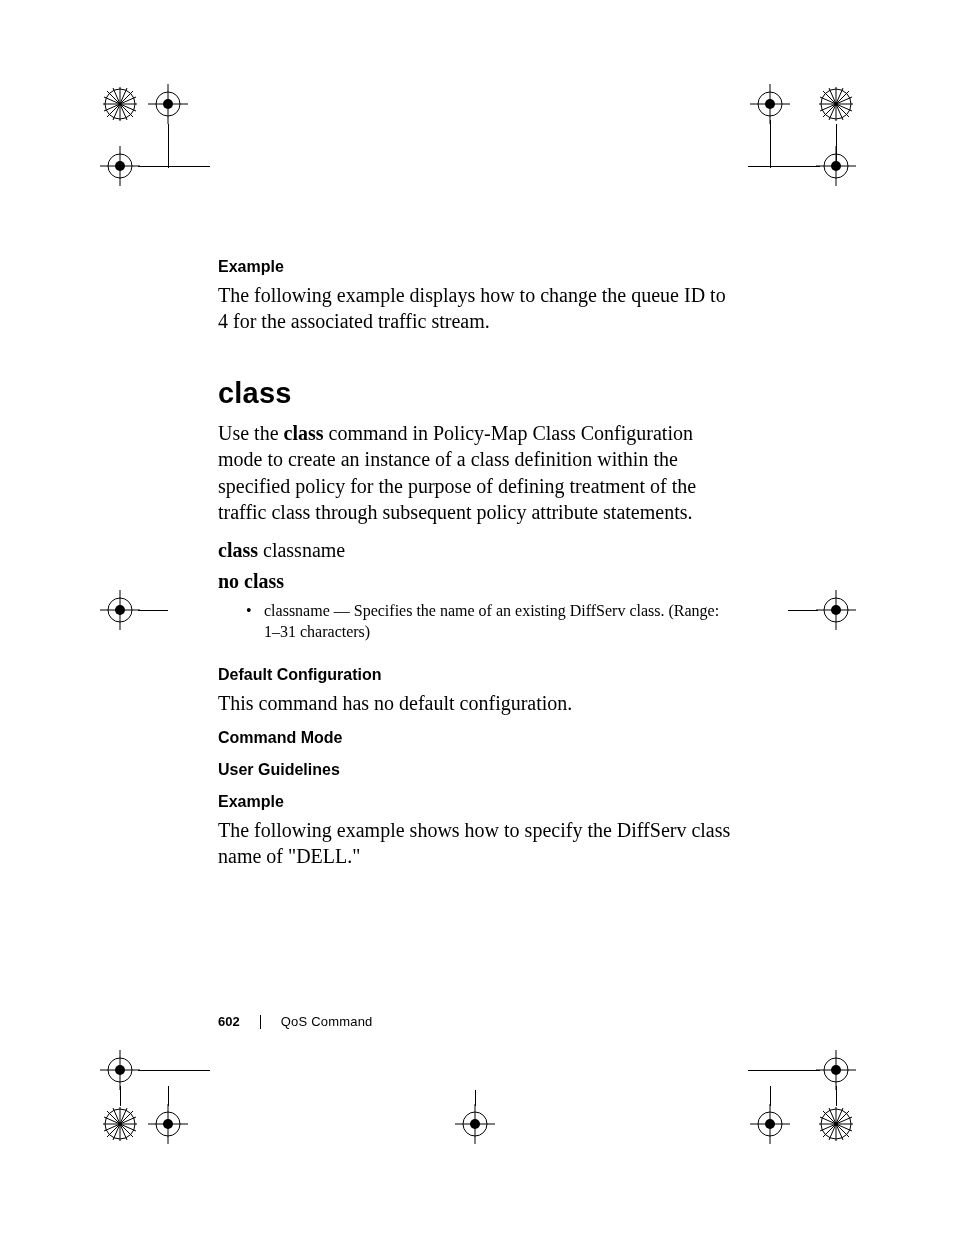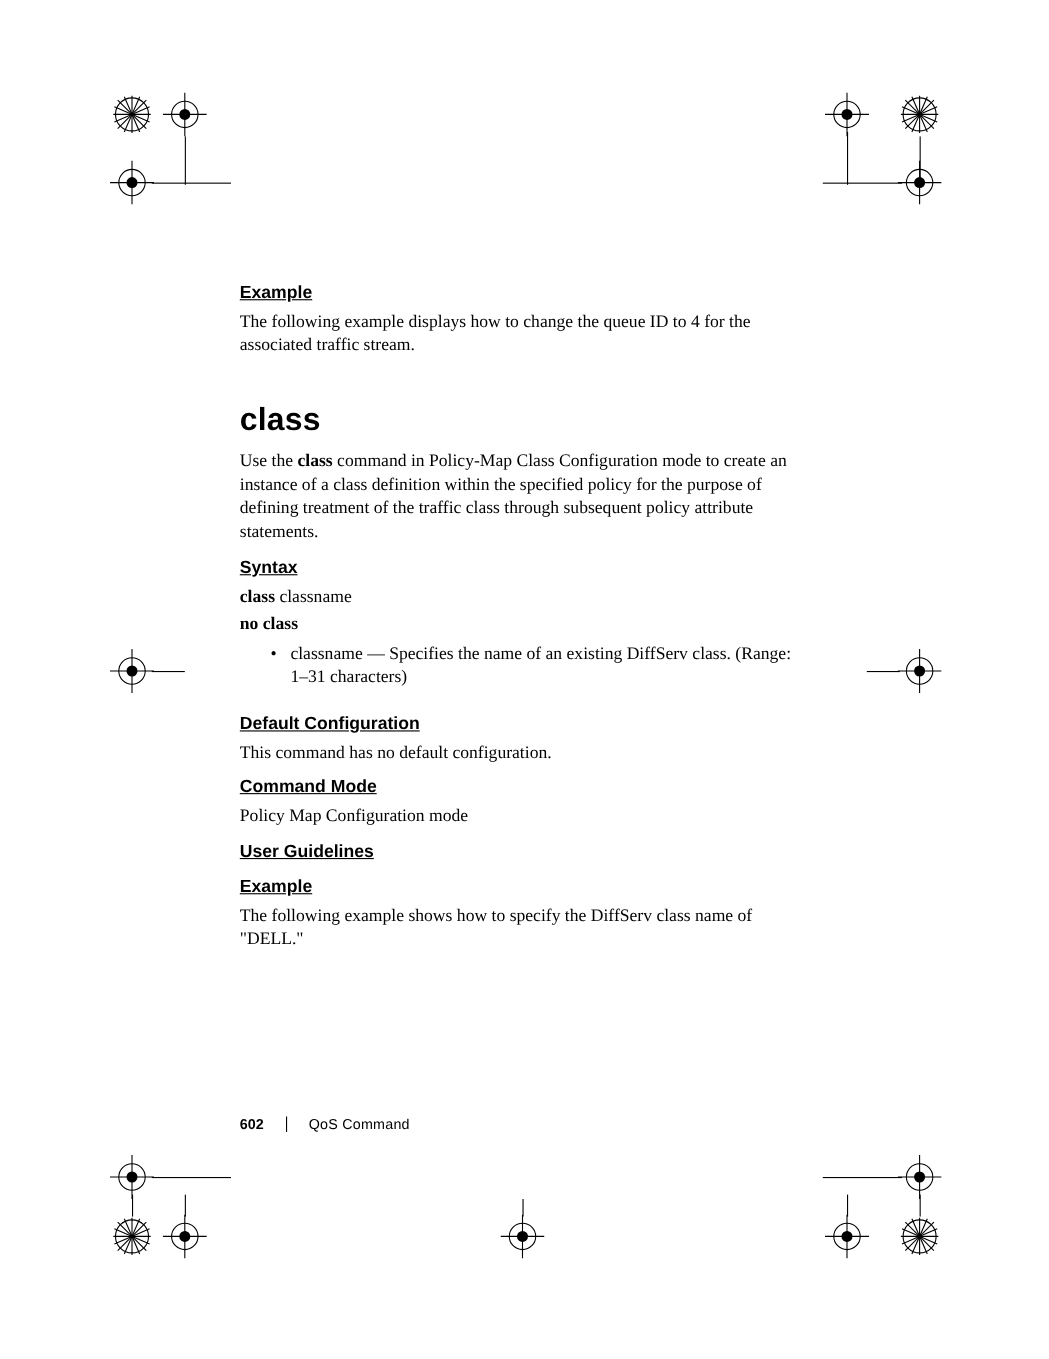--- a/index.html
+++ b/index.html
@@ -17,24 +17,23 @@
     left: 218px;
     top: 258px;
     width: 520px;
   }
   .h-sub {
     font-family: "Helvetica Neue", Helvetica, Arial, sans-serif;
     font-weight: 700;
     font-size: 16px;
     margin: 0 0 6px 0;
     letter-spacing: 0.0px;
-    text-decoration: underline;
   }
   .body-text {
-    font-size: 16px;
+    font-size: 20px;
     line-height: 1.32;
     margin: 0 0 12px 0;
   }
   .spacer-lg { height: 30px; }
   .h-title {
     font-family: "Helvetica Neue", Helvetica, Arial, sans-serif;
     font-weight: 700;
     font-size: 29px;
     margin: 0 0 10px 0;
     letter-spacing: 0.2px;
@@ -232,36 +231,34 @@
   <div class="h-sub">Example</div>
   <p class="body-text">The following example displays how to change the queue ID to 4 for the associated traffic stream.</p>
 
   <div class="spacer-lg"></div>
 
   <div class="h-title">class</div>
   <p class="body-text">
     <span>Use the </span><span class="bold">class</span><span> command in Policy-Map Class Configuration mode to create an instance of a class definition within the specified policy for the purpose of defining treatment of the traffic class through subsequent policy attribute statements.</span>
   </p>
 
-  <div class="h-sub" style="margin-top:14px">Syntax</div>
   <p class="body-text" style="margin-bottom:4px">
     <span class="bold">class </span><span class="italic">classname</span>
   </p>
   <p class="body-text bold" style="margin-bottom:6px">no class</p>
   <ul class="bullets">
     <li>
       <span class="italic">classname</span><span> — Specifies the name of an existing DiffServ class. (Range: 1–31 characters)</span>
     </li>
   </ul>
 
   <div class="h-sub" style="margin-top:24px">Default Configuration</div>
   <p class="body-text">This command has no default configuration.</p>
 
   <div class="h-sub" style="">Command Mode</div>
-  <p class="body-text">Policy Map Configuration mode</p>
 
   <div class="h-sub" style="margin-top:14px">User Guidelines</div>
 
   <div class="h-sub" style="margin-top:14px">Example</div>
   <p class="body-text">The following example shows how to specify the DiffServ class name of "DELL."</p>
 
 </div>
 
 <div class="footer">
   <span class="pnum">602</span>

